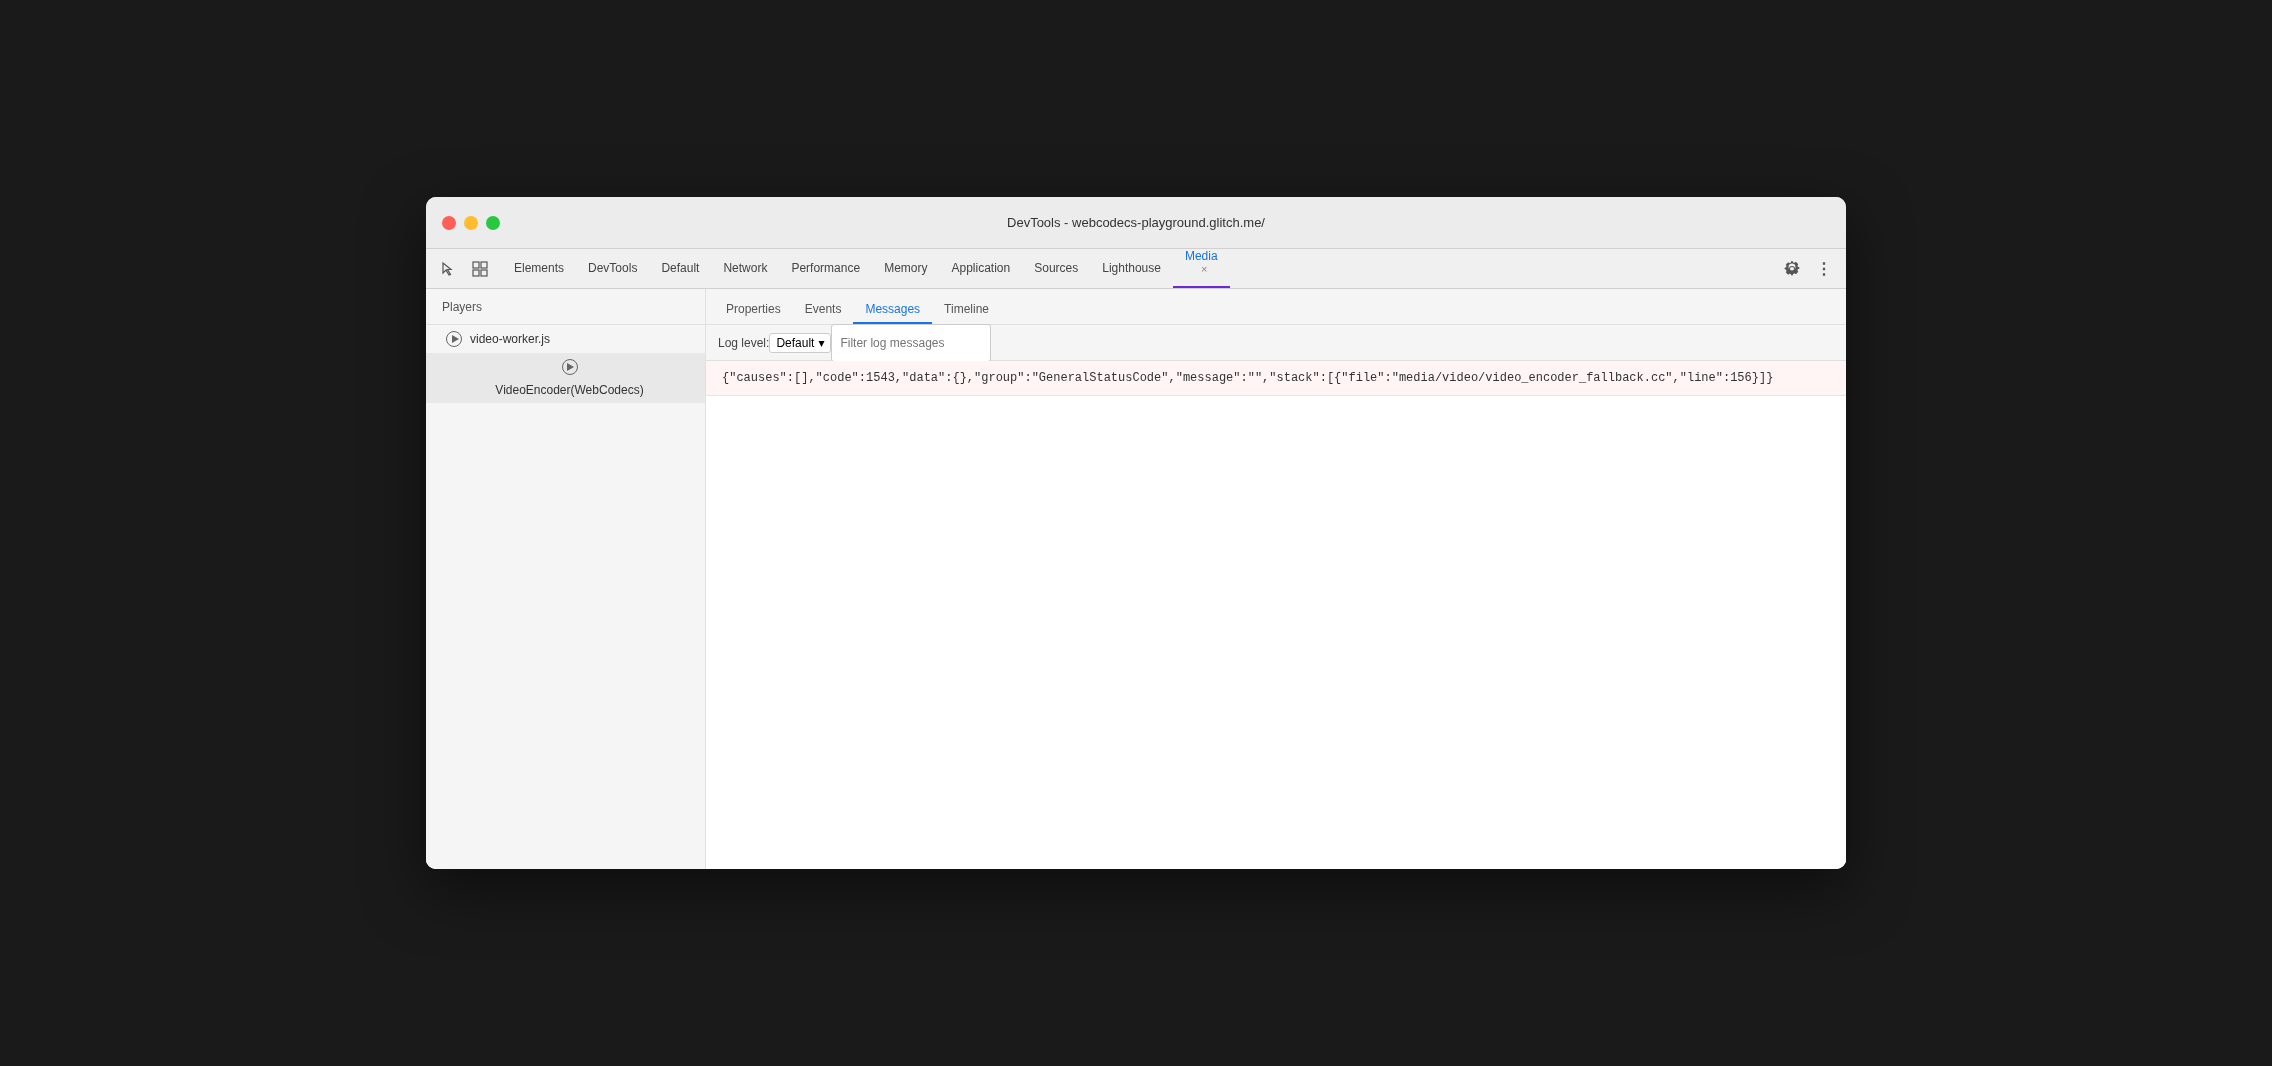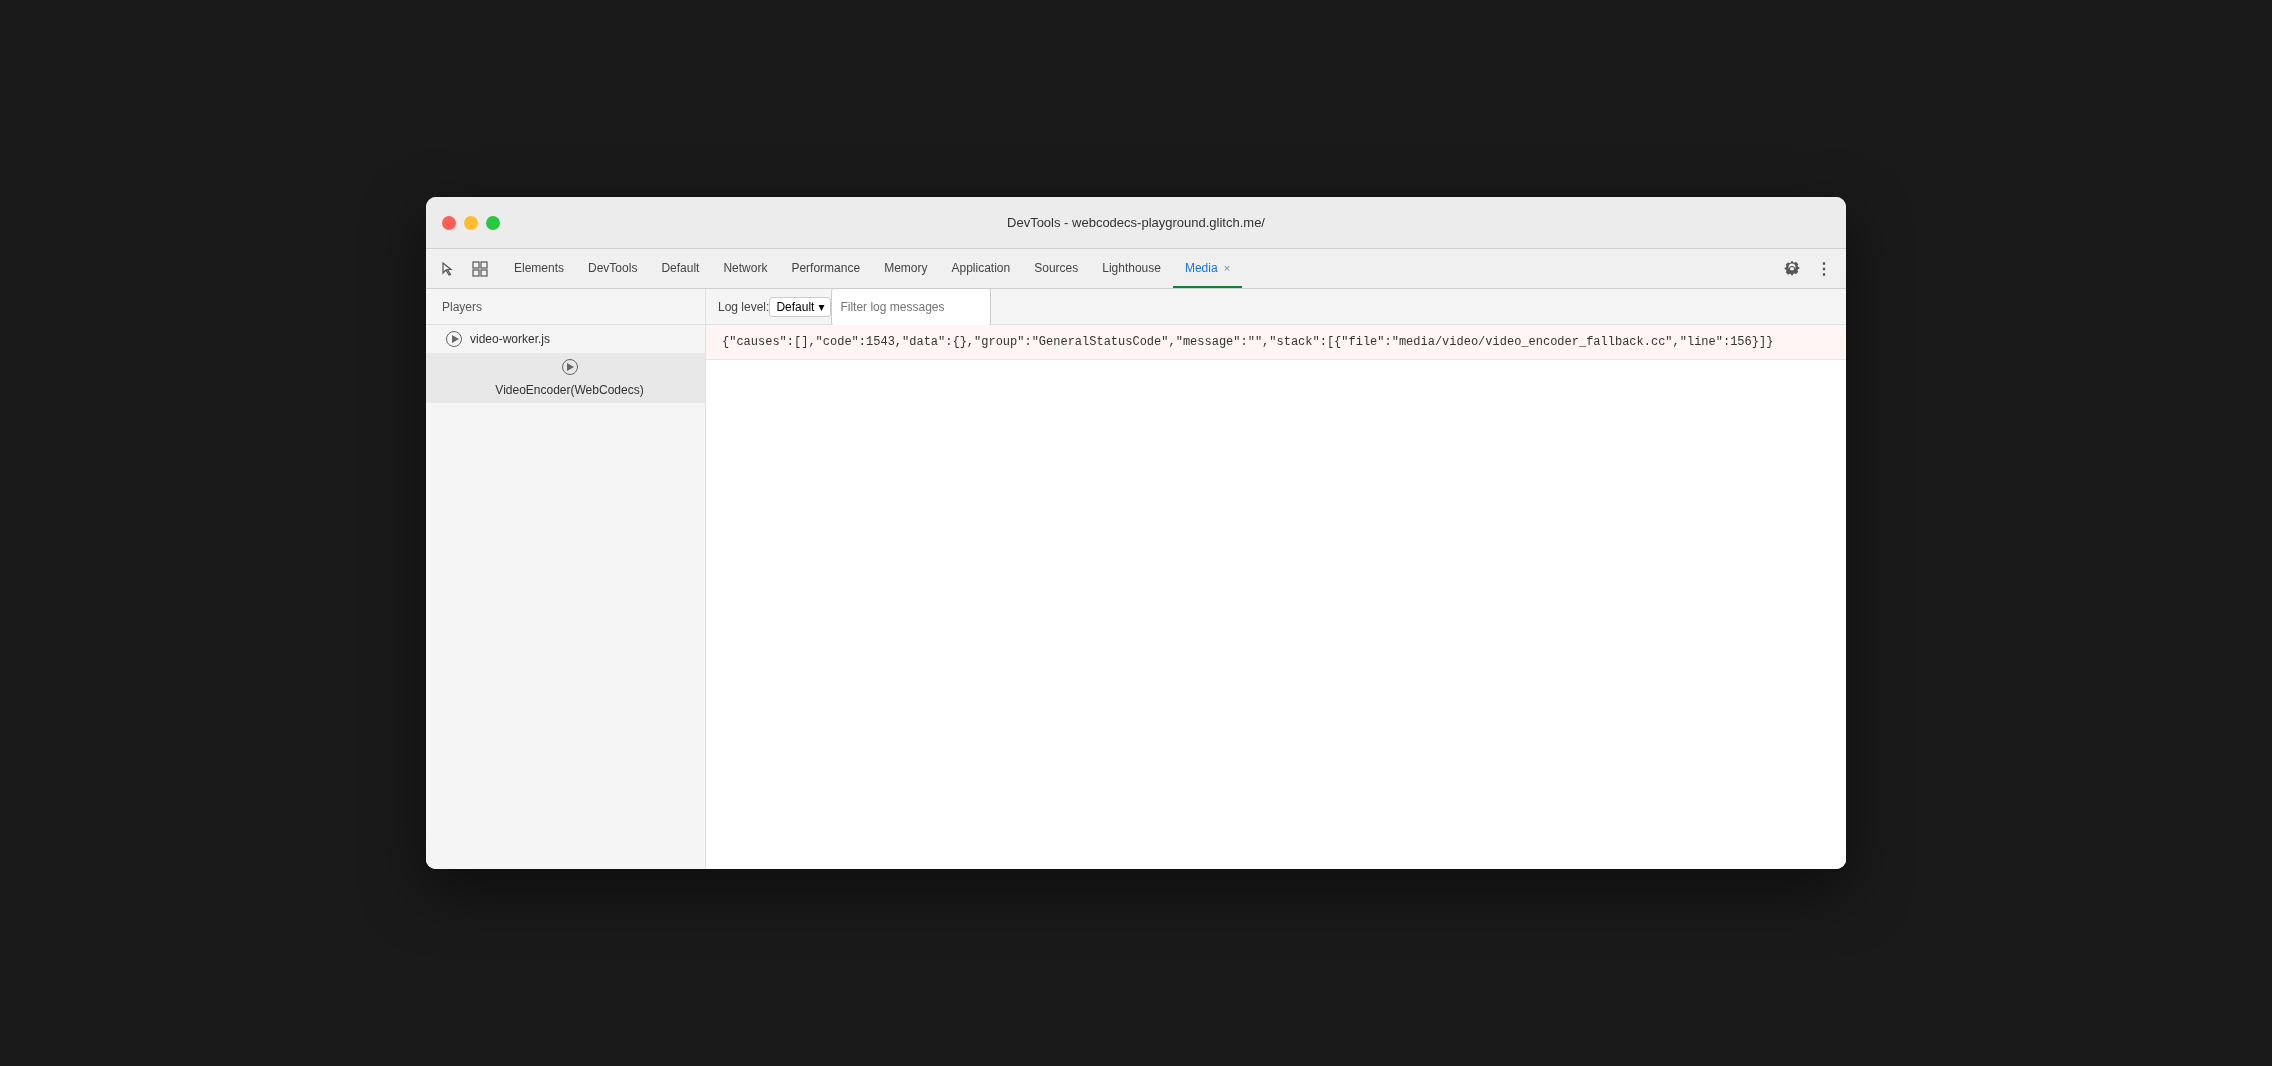--- a/index.html
+++ b/index.html
@@ -86,21 +86,22 @@
       display: flex;
       align-items: center;
       font-size: 12px;
       color: #444;
       cursor: pointer;
       white-space: nowrap;
       border-bottom: 2px solid transparent;
     }
     .nav-tab.active {
       color: #1a73e8;
-      border-bottom: 2px solid #15803d;
+      border-bottom: 2px solid #6d28d9;
+      flex-direction: column;
     }
     .nav-tab-close {
       margin-left: 6px;
       font-size: 11px;
       color: #888;
     }
     .nav-actions {
       display: flex;
       gap: 4px;
     }
@@ -320,20 +321,34 @@
         <span>video-worker.js</span>
       </div>
       <div class="sidebar-item selected">
         <div class="play-icon"></div>
         <span>VideoEncoder(WebCodecs)</span>
       </div>
     </div>
 
     <div class="right-panel">
 
+      <div class="panel-tabs">
+        <div class="panel-tab">
+          <span>Properties</span>
+        </div>
+        <div class="panel-tab">
+          <span>Events</span>
+        </div>
+        <div class="panel-tab active">
+          <span>Messages</span>
+        </div>
+        <div class="panel-tab">
+          <span>Timeline</span>
+        </div>
+      </div>
 
       <div class="toolbar">
         <span class="toolbar-label">Log level:</span>
         <div class="toolbar-select">
           <span>Default</span>
           <span>▾</span>
         </div>
         <input class="filter-input" type="text" placeholder="Filter log messages" style="">
       </div>
 

